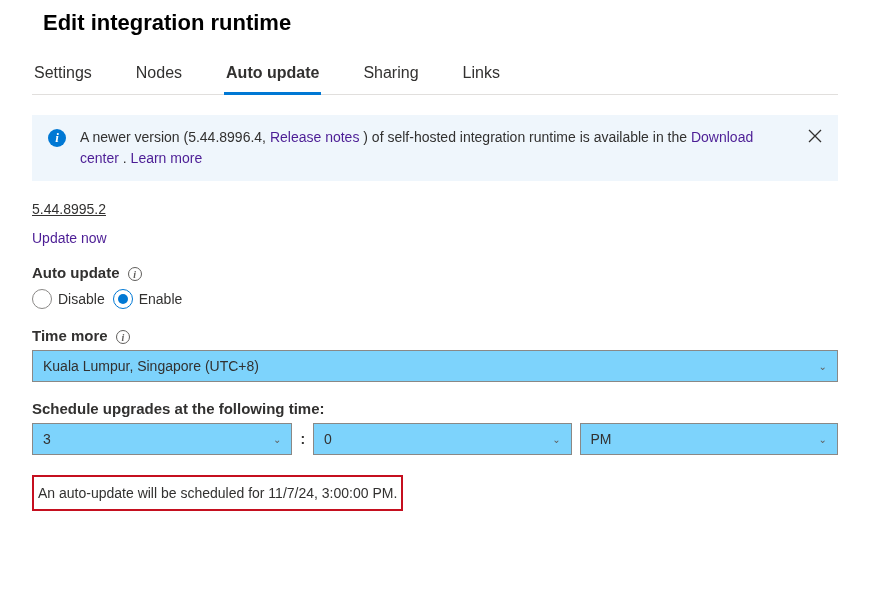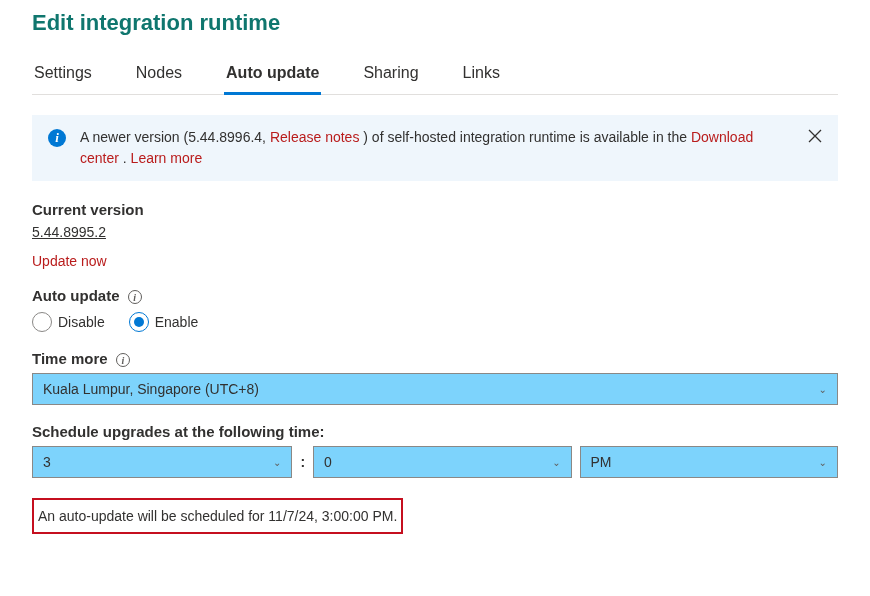--- a/index.html
+++ b/index.html
@@ -11,22 +11,22 @@
     color: #323130;
     background: #ffffff;
     width: 870px;
   }
   .panel {
     padding: 10px 32px 20px 32px;
   }
   .title {
     font-size: 22px;
     font-weight: 600;
-    color: #0f766e;
-    margin: 0 0 20px 0;
+    color: #000000;
+    margin: 0 0 20px 11px;
   }
   .tabs {
     display: flex;
     gap: 40px;
     border-bottom: 1px solid #e1dfdd;
     margin-bottom: 20px;
   }
   .tab {
     padding: 8px 2px 10px 2px;
     font-size: 16px;
@@ -66,21 +66,21 @@
     flex: 1;
     line-height: 1.5;
   }
   .info-close {
     cursor: pointer;
     font-size: 14px;
     color: #323130;
     margin-top: 2px;
   }
   a, .link {
-    color: #b91c1c;
+    color: #4c1d95;
     text-decoration: none;
     cursor: pointer;
   }
   .section-label {
     font-weight: 600;
     font-size: 15px;
     margin-bottom: 6px;
   }
   .value {
     margin-bottom: 13px;
@@ -97,21 +97,21 @@
     justify-content: center;
     font-size: 10px;
     font-style: italic;
     font-family: Georgia, serif;
     color: #605e5c;
     margin-left: 4px;
     vertical-align: middle;
   }
   .radios {
     display: flex;
-    gap: 24px;
+    gap: 8px;
     margin-top: 8px;
   }
   .radio {
     display: flex;
     align-items: center;
     gap: 6px;
     cursor: pointer;
   }
   .radio-circle {
     width: 20px; height: 20px;
@@ -184,21 +184,20 @@
       <span>A newer version (5.44.8996.4, </span><a>Release notes</a><span> ) of self-hosted integration runtime is available in the </span><a>Download center</a><span> . </span><a>Learn more</a>
     </div>
     <span class="info-close">
       <svg width="14" height="14" viewBox="0 0 14 14">
           <path d="M1 1 L13 13 M13 1 L1 13" stroke="#323130" stroke-width="1.3" fill="none"></path>
         </svg>
     </span>
   </div>
 
   <div class="block">
-    <div class="section-label">Current version</div>
     <div class="value">5.44.8995.2</div>
     <a class="link">Update now</a>
   </div>
 
   <div class="block">
     <div class="section-label">
       <span>Auto update</span>
       <span class="iicon">i</span>
     </div>
     <div class="radios">

